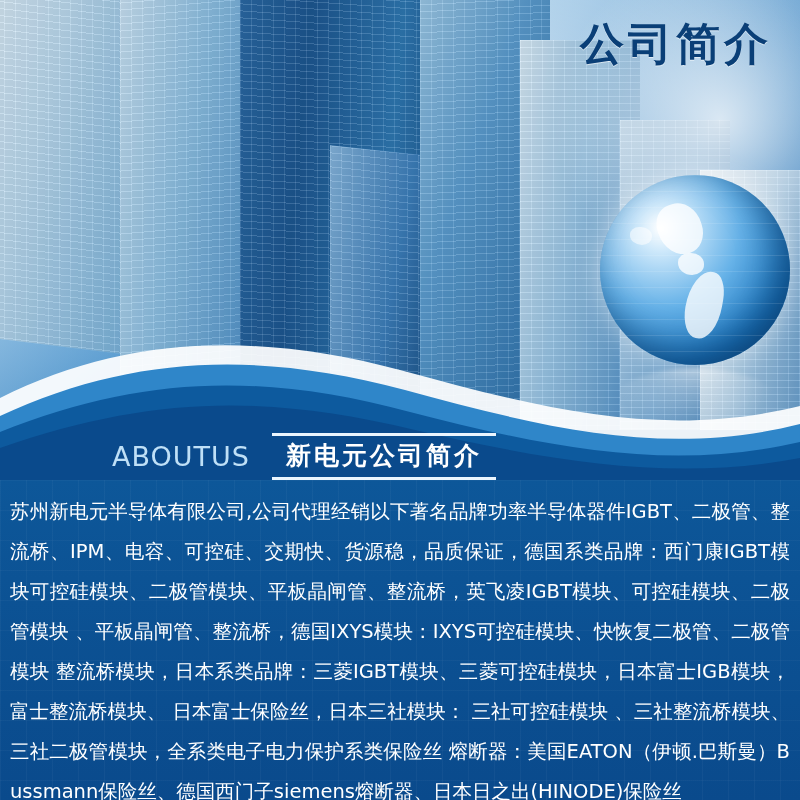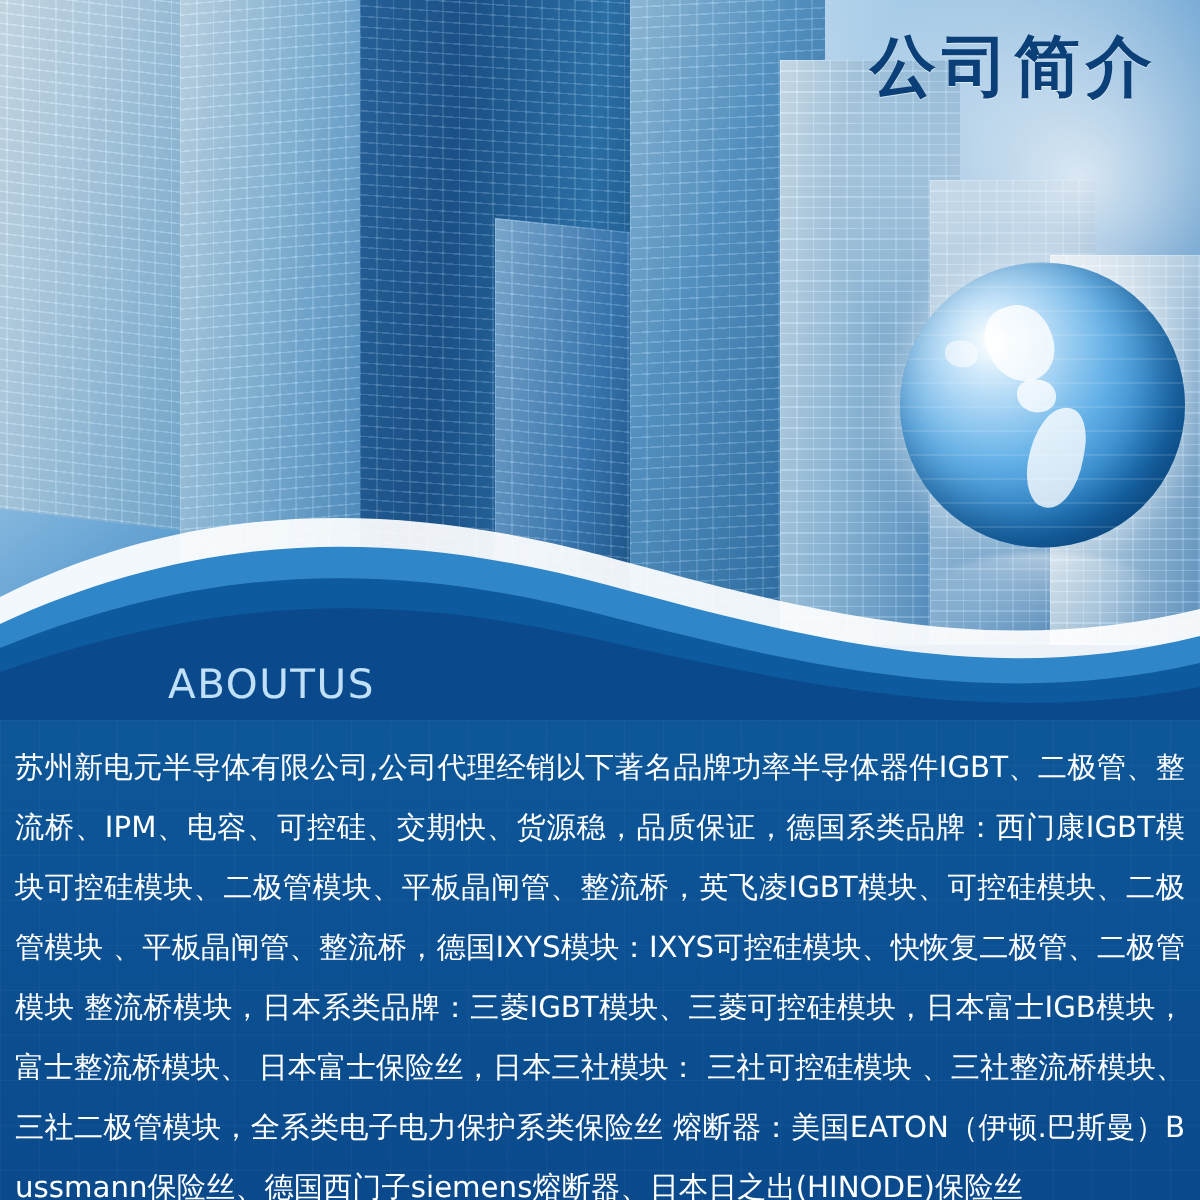--- a/index.html
+++ b/index.html
@@ -201,19 +201,22 @@
       <path d="M0,96 C130,36 255,30 405,70 C545,108 665,138 800,104 L800,160 L0,160 Z" fill="#2f86c9"></path>
       <path d="M0,112 C140,56 260,52 410,92 C550,128 670,152 800,122 L800,160 L0,160 Z" fill="#0d5a9e"></path>
       <path d="M0,128 C150,76 265,74 415,110 C555,142 675,162 800,138 L800,160 L0,160 Z" fill="#0a4a8c"></path>
     </svg>
   </div>
 
   <div class="lower-texture"></div>
 
   <div class="aboutbar">
     <div class="aboutus-en">ABOUTUS</div>
+    <div class="aboutus-cn-wrap">
+      <div class="aboutus-cn">新电元公司简介</div>
+    </div>
   </div>
 
   <div class="body-text">
     <p>苏州新电元半导体有限公司,公司代理经销以下著名品牌功率半导体器件IGBT、二极管、整流桥、IPM、电容、可控硅、交期快、货源稳，品质保证，德国系类品牌：西门康IGBT模块可控硅模块、二极管模块、平板晶闸管、整流桥，英飞凌IGBT模块、可控硅模块、二极管模块 、平板晶闸管、整流桥，德国IXYS模块：IXYS可控硅模块、快恢复二极管、二极管模块 整流桥模块，日本系类品牌：三菱IGBT模块、三菱可控硅模块，日本富士IGB模块，富士整流桥模块、 日本富士保险丝，日本三社模块： 三社可控硅模块 、三社整流桥模块、三社二极管模块，全系类电子电力保护系类保险丝 熔断器：美国EATON（伊顿.巴斯曼）Bussmann保险丝、德国西门子siemens熔断器、日本日之出(HINODE)保险丝</p>
   </div>
 
 </div>
 
 </body></html>

